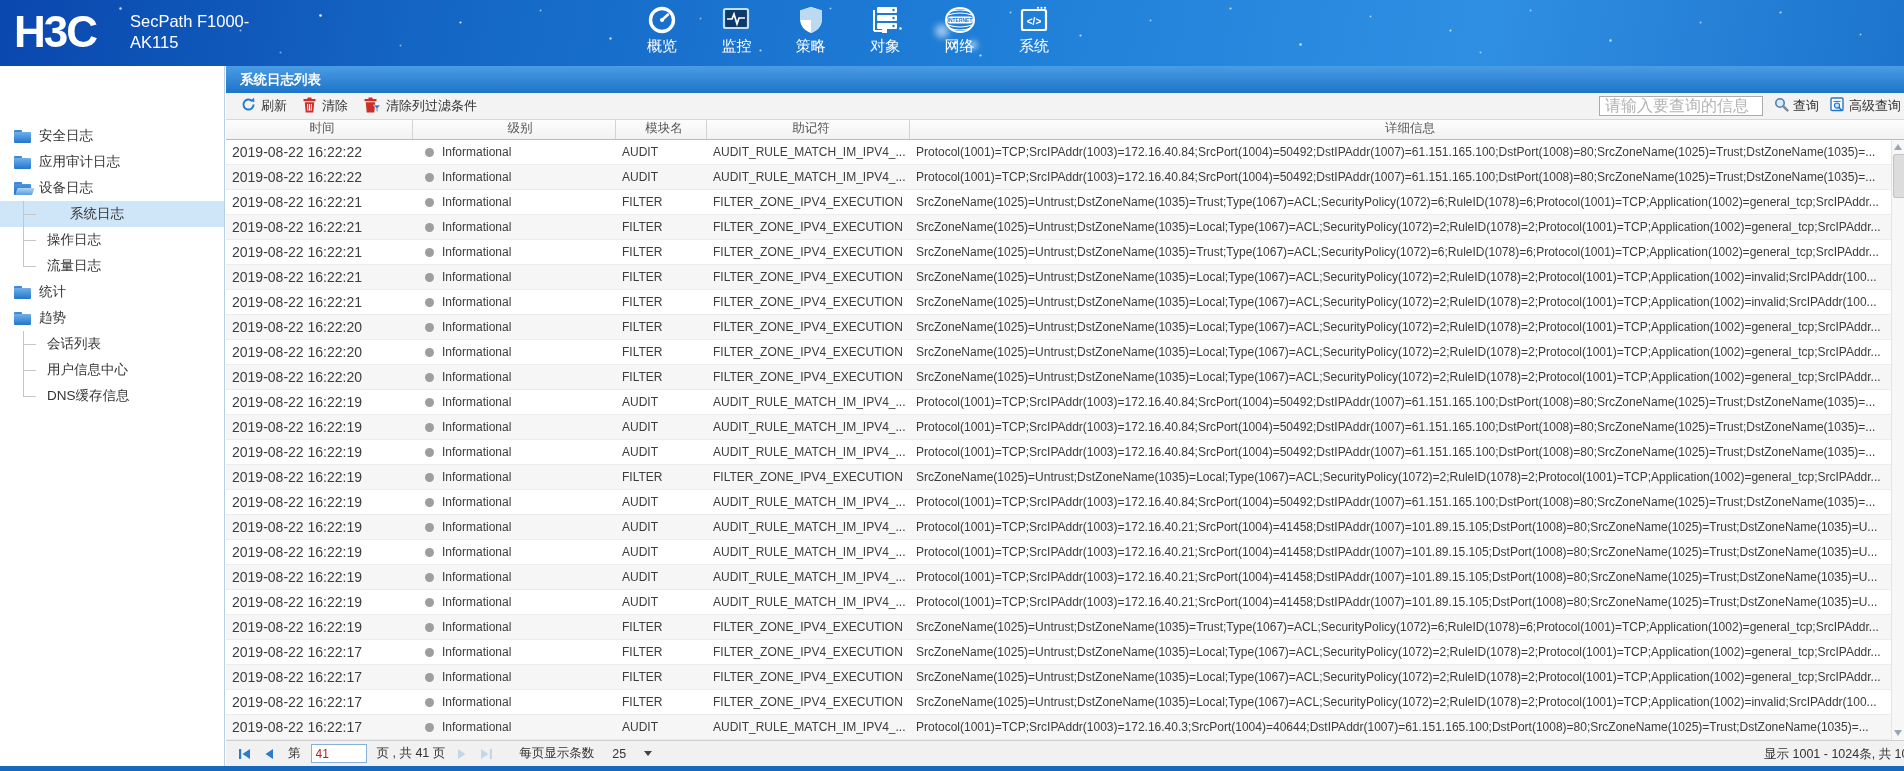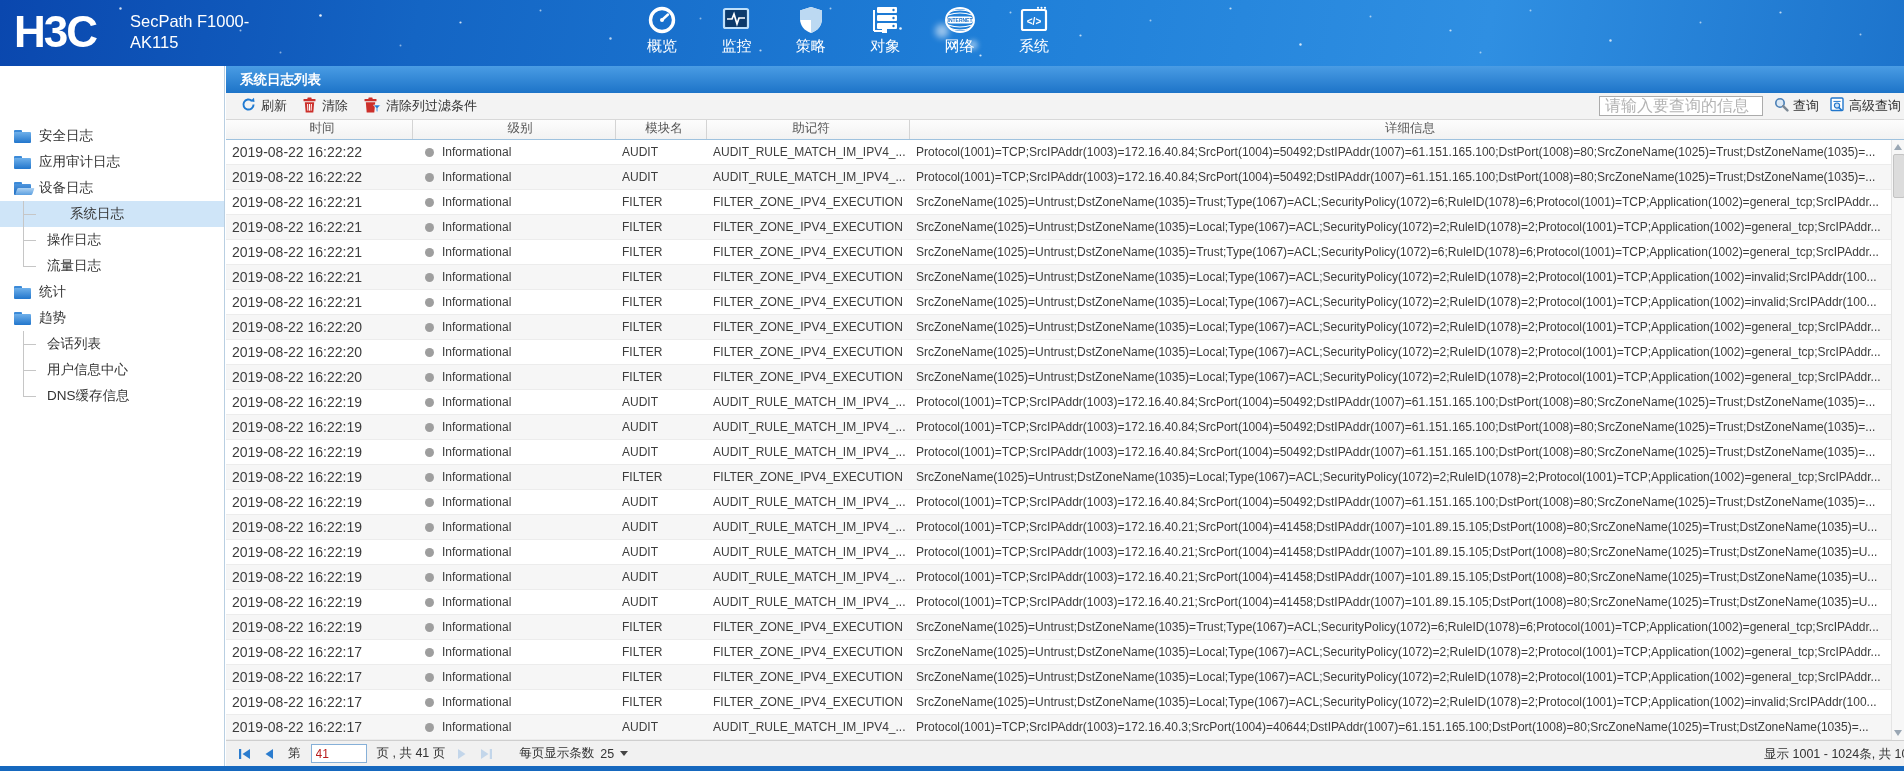--- a/index.html
+++ b/index.html
@@ -103,21 +103,21 @@
   .vs-down{bottom:4px;border-top:6px solid #9aa7b4;}
   .vs-thumb{position:absolute;left:1px;top:14px;width:10px;height:42px;background:#dcdcdc;border:1px solid #c3c3c3;border-radius:2px;cursor:pointer;}
 
   .pager{position:absolute;left:0;top:674px;right:0;height:26px;background:#f1f1f1;
     border-top:1px solid #cfcfcf;box-sizing:border-box;display:flex;align-items:center;
     font-size:12.5px;color:#333;}
   .pager .pg{display:flex;align-items:center;cursor:pointer;margin-left:12px;}
   .pager .lbl{margin-left:14px;}
   .pageinput{width:46px;height:17px;border:1px solid #86b0d8;font-size:12px;text-align:left;
     padding:0 4px;margin:0 10px 0 10px;color:#b91c1c;outline:none;}
-  .perpage{display:flex;align-items:center;gap:6px;margin-left:26px;cursor:pointer;}
+  .perpage{display:flex;align-items:center;gap:18px;margin-left:26px;cursor:pointer;}
   .pp-caret{width:0;height:0;border-left:4px solid transparent;border-right:4px solid transparent;border-top:5px solid #444;}
   .rangetext{position:absolute;left:1538px;top:0;height:26px;line-height:26px;white-space:nowrap;color:#333;}
 
   .bottomstrip{position:absolute;left:0;top:766px;width:1904px;height:5px;background:#1668be;}
 </style>
 </head>
 <body>
 
 <div class="stage" style="--accent: #1f7ad2; --danger: #cc2f2a; --dot: #9e9e9e; --selrow: #cfe5f8;">
 

